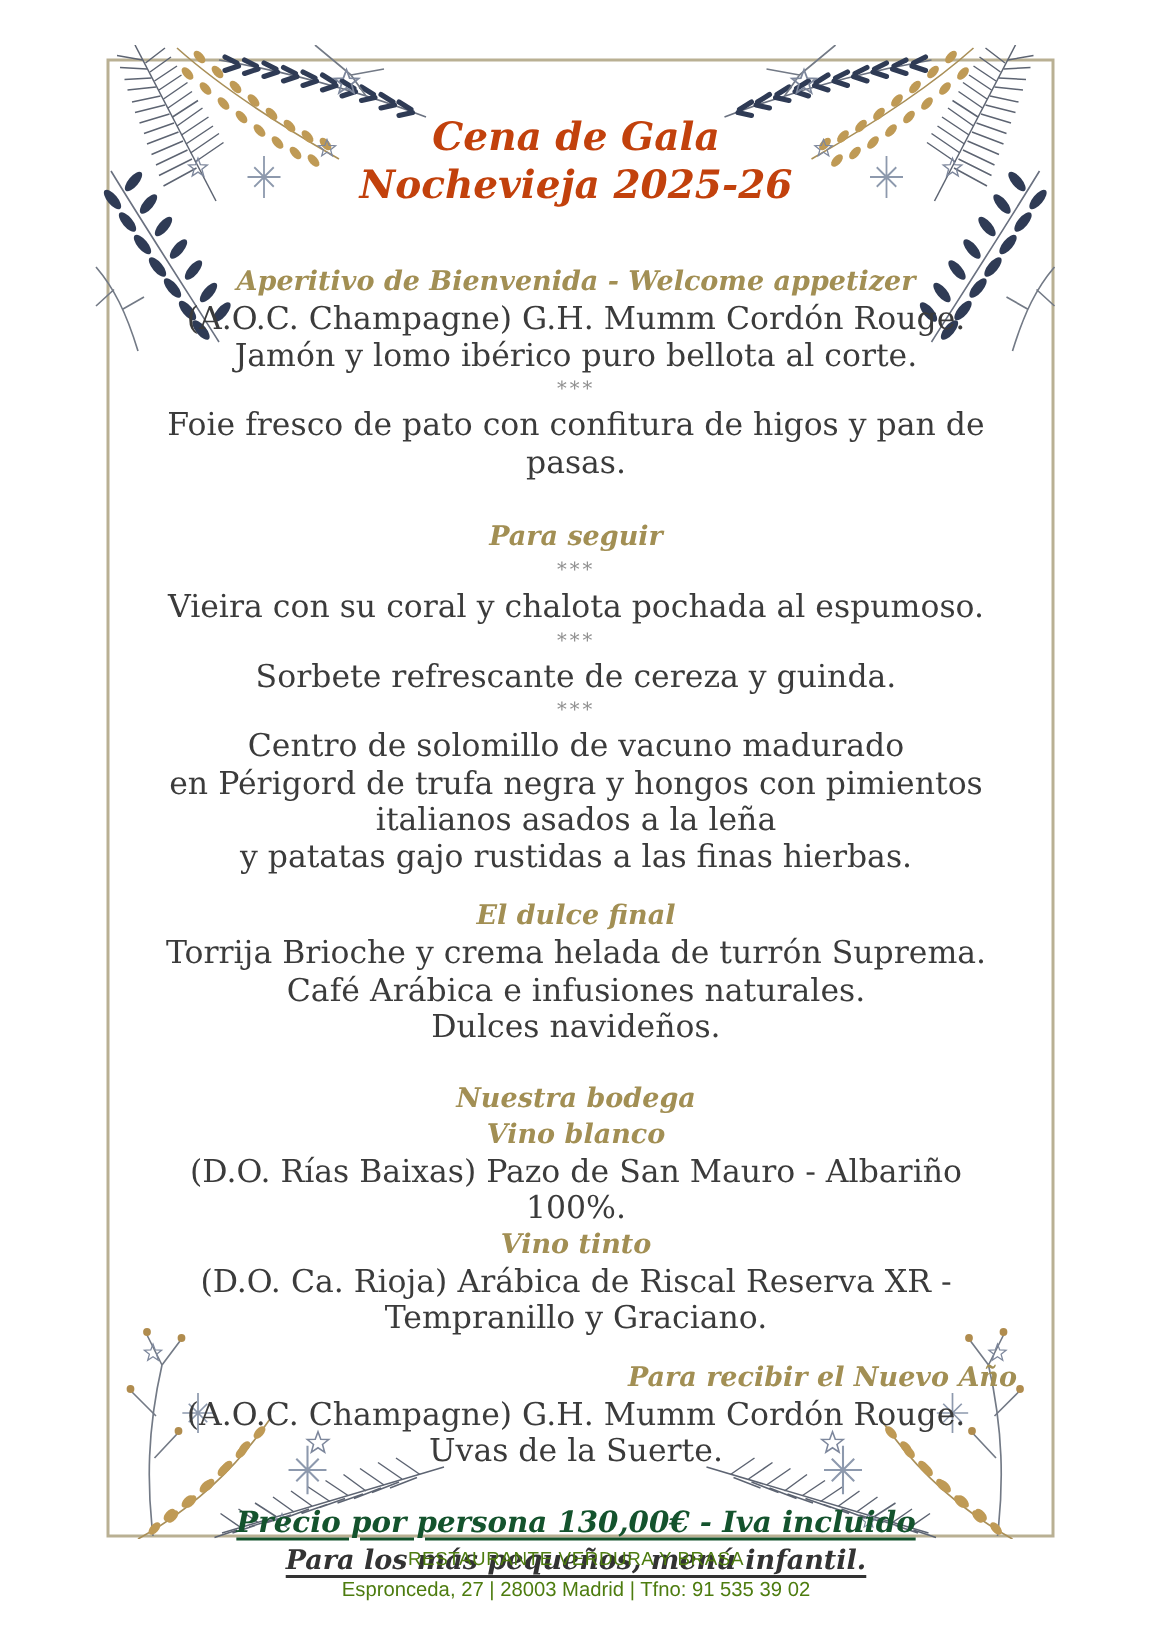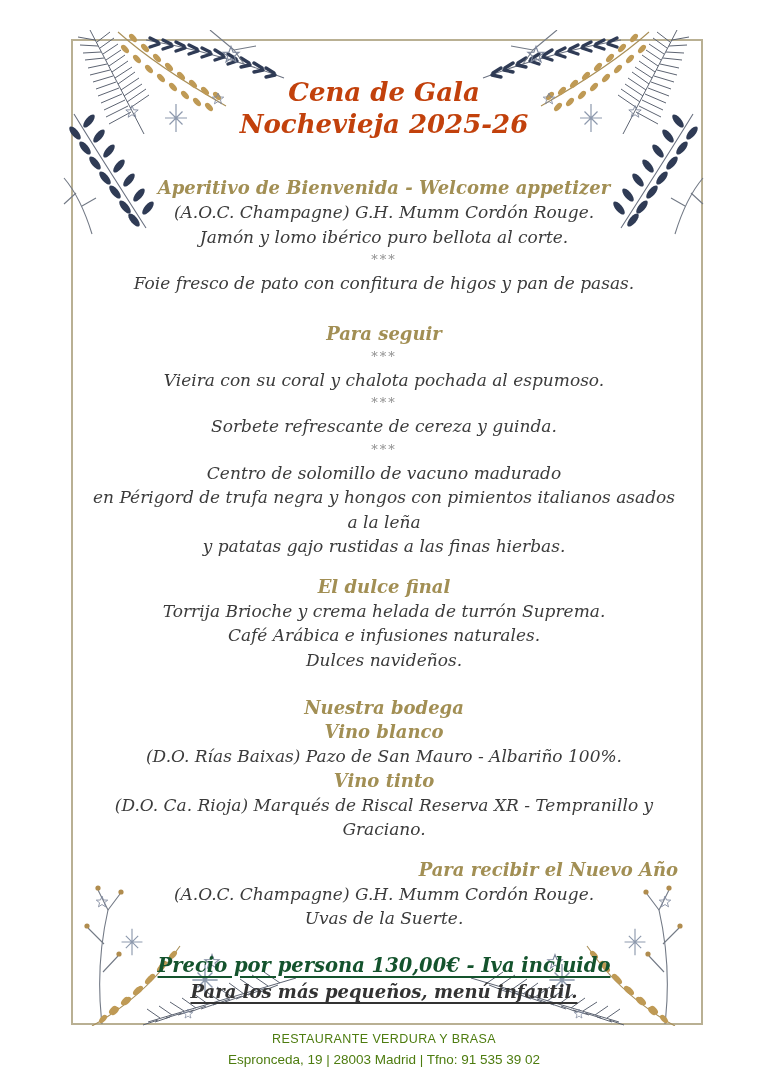--- a/index.html
+++ b/index.html
@@ -14,21 +14,21 @@
   .corner{position:absolute;pointer-events:none;}
   .tl{left:62px;top:30px;}
   .tr{right:63px;top:30px;transform:scaleX(-1);}
   .bl{left:62px;top:826px;}
   .br{right:63px;top:826px;transform:scaleX(-1);}
   .content{
     position:absolute;left:90px;top:76px;width:588px;text-align:center;color:#3b3b3b;
   }
   .title{font-size:26px;line-height:32px;font-weight:bold;font-style:italic;color:#c2410c;}
   .heading{font-size:18px;line-height:24px;font-weight:bold;font-style:italic;color:#a28f54;}
-  .line{font-size:17px;line-height:24.5px;font-style:italic;}
+  .line{font-size:21px;line-height:24.5px;}
   .sep{font-size:13px;line-height:22px;color:#8f8f8f;letter-spacing:2px;font-style:normal;}
   .gap-aperitivo{margin-top:36px;}
   .gap-seguir{margin-top:26px;}
   .gap-dulce{margin-top:16px;}
   .gap-bodega{margin-top:24px;}
   .gap-nuevo{margin-top:16px;text-align:right;}
   .gap-price{margin-top:22px;}
   .price1{
     font-size:19.5px;line-height:26px;font-weight:bold;font-style:italic;color:#14532d;
     text-decoration:underline;text-underline-offset:4px;text-decoration-thickness:1.5px;
@@ -323,26 +323,26 @@
 
   <div class="heading gap-dulce">El dulce final</div>
   <div class="line">Torrija Brioche y crema helada de turrón Suprema.</div>
   <div class="line">Café Arábica e infusiones naturales.</div>
   <div class="line">Dulces navideños.</div>
 
   <div class="heading gap-bodega">Nuestra bodega</div>
   <div class="heading">Vino blanco</div>
   <div class="line">(D.O. Rías Baixas) Pazo de San Mauro - Albariño 100%.</div>
   <div class="heading">Vino tinto</div>
-  <div class="line">(D.O. Ca. Rioja) Marqués de Riscal Reserva XR - Tempranillo y Graciano.</div>
+  <div class="line">(D.O. Ca. Rioja) Arábica de Riscal Reserva XR - Tempranillo y Graciano.</div>
 
   <div class="heading gap-nuevo">Para recibir el Nuevo Año</div>
   <div class="line">(A.O.C. Champagne) G.H. Mumm Cordón Rouge.</div>
   <div class="line">Uvas de la Suerte.</div>
 
   <div class="price1 gap-price">Precio por persona 130,00€ - Iva incluido</div>
   <div class="price2">Para los más pequeños, menú infantil.</div>
 </main>
 
 <footer class="footer">
   <div class="footer-line1">RESTAURANTE VERDURA Y BRASA</div>
-  <div class="footer-line2">Espronceda, 19 | 28003 Madrid | Tfno: 91 535 39 02</div>
+  <div class="footer-line2">Espronceda, 27 | 28003 Madrid | Tfno: 91 535 39 02</div>
 </footer>
 
 </body></html>

